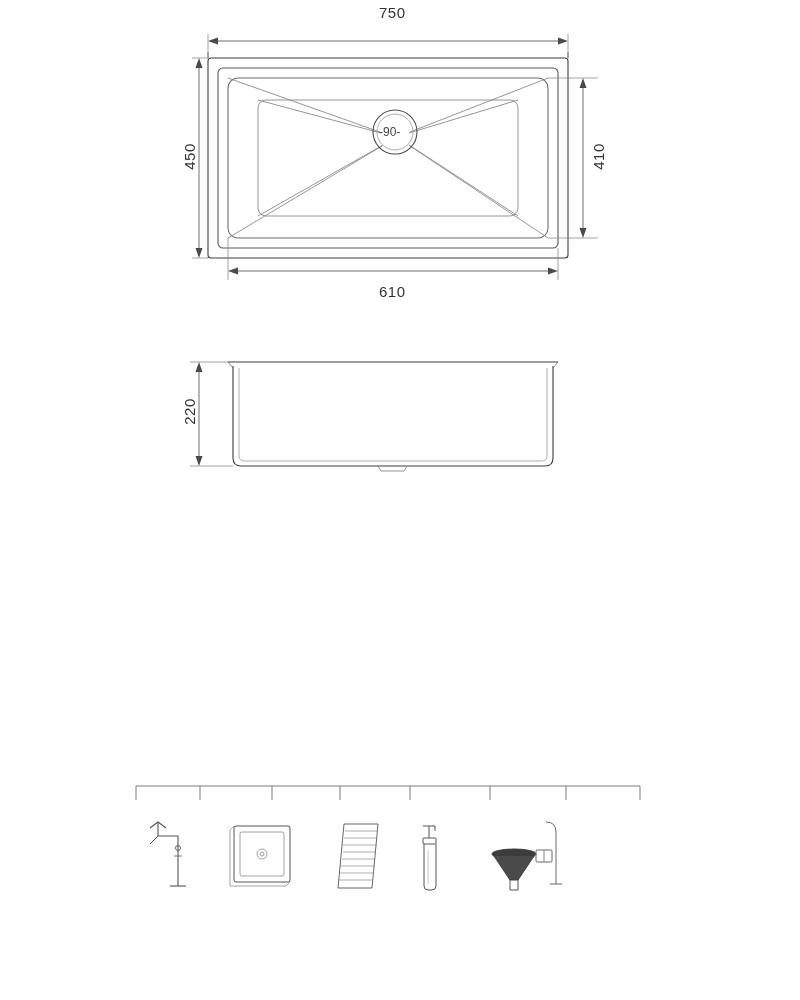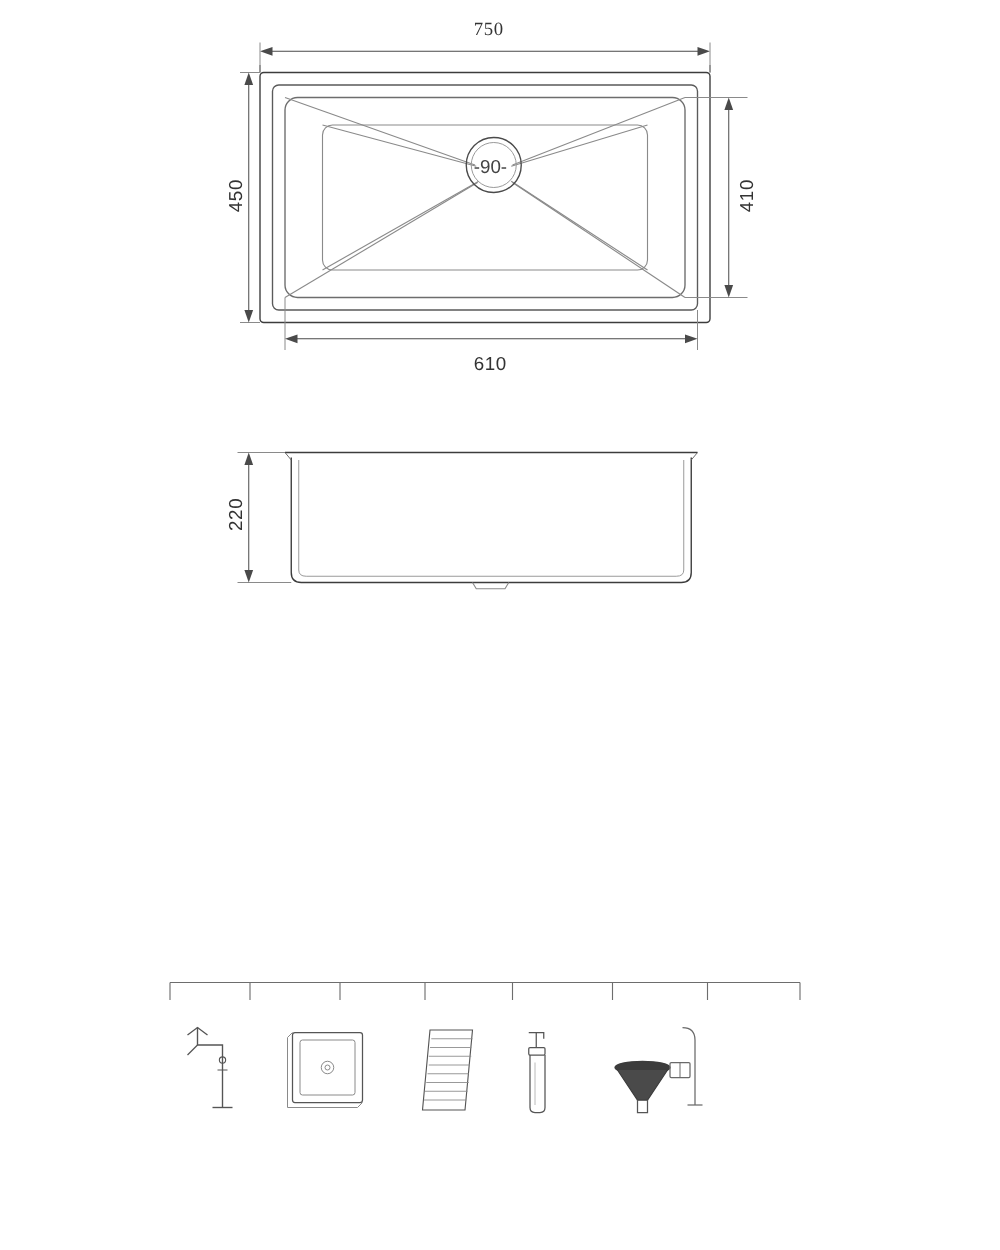--- a/index.html
+++ b/index.html
@@ -32,21 +32,21 @@
     letter-spacing: 0.5px;
     color: #333333;
     white-space: nowrap;
   }
   .dim-label.vert {
     transform: rotate(-90deg);
     transform-origin: 50% 50%;
   }
   .center-label {
     position: absolute;
-    font-size: 15px;
+    font-size: 12px;
     color: #444444;
     white-space: nowrap;
   }
 </style>
 </head>
 <body>
 
 <div class="stage">
 
   <svg class="drawing" viewBox="0 0 800 1000">
@@ -189,21 +189,21 @@
       <path d="M494,856 L510,880 L518,880 L534,856" fill="#4a4a4a" stroke="#3c3c3c"></path>
       <path d="M510,880 L510,890 L518,890 L518,880"></path>
       <path d="M546,822 Q556,822 556,832 L556,884" stroke="#6a6a6a"></path>
       <rect x="536" y="850" width="16" height="12" rx="1" stroke="#6a6a6a"></rect>
       <line x1="544" y1="850" x2="544" y2="862" stroke="#6a6a6a" stroke-width="0.8"></line>
       <path d="M550,884 L562,884" stroke="#6a6a6a"></path>
     </g>
 
   </svg>
 
-  <div class="dim-label" style="left:379px; top:16px;font-family:Liberation Serif, serif;">750</div>
+  <div class="dim-label" style="left:379px; top:4px;">750</div>
 
   <div class="dim-label vert" style="left:169px; top:148px; width:40px; text-align:center;">450</div>
 
   <div class="dim-label vert" style="left:578px; top:148px; width:40px; text-align:center;">410</div>
 
   <div class="dim-label" style="left:379px; top:283px;">610</div>
 
   <div class="dim-label vert" style="left:169px; top:403px; width:40px; text-align:center;">220</div>
 
   <div class="center-label" style="left:379px; top:125px;">-90-</div>

